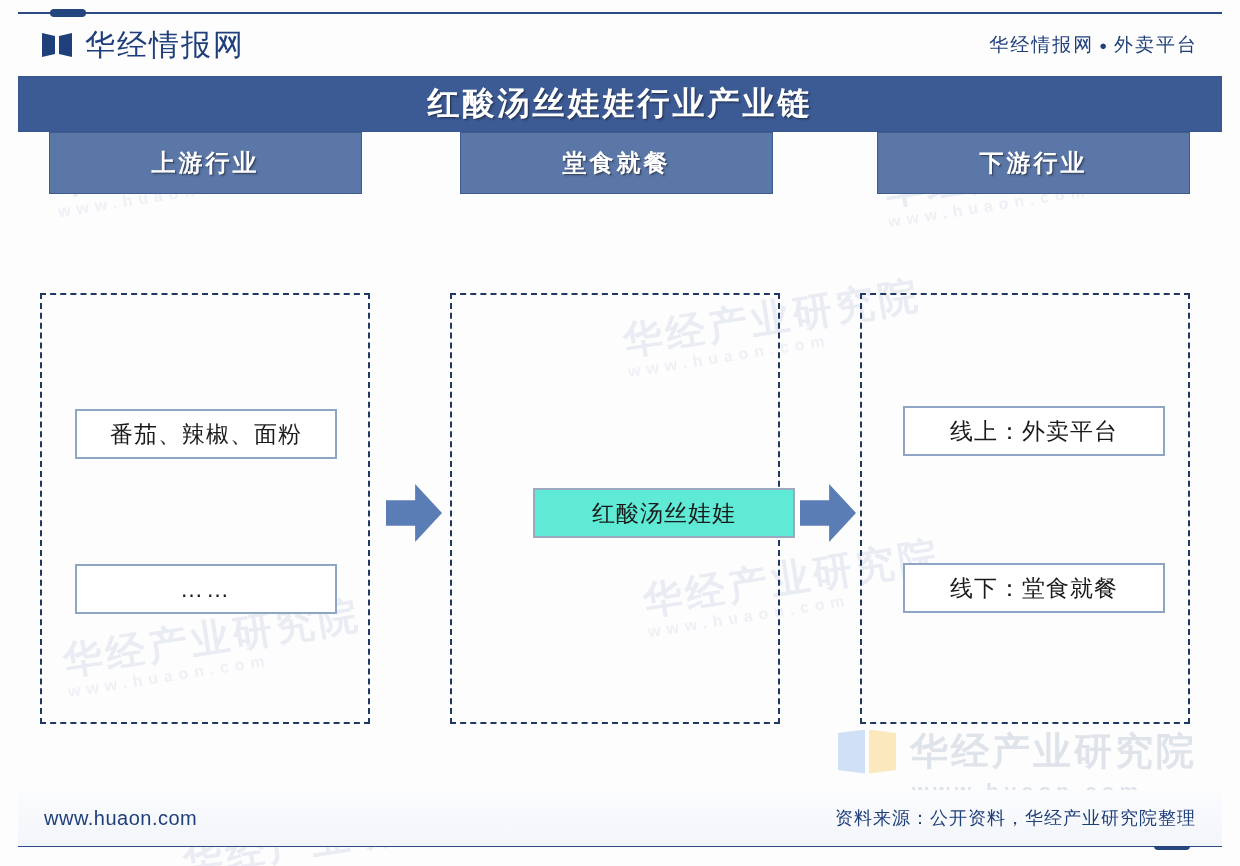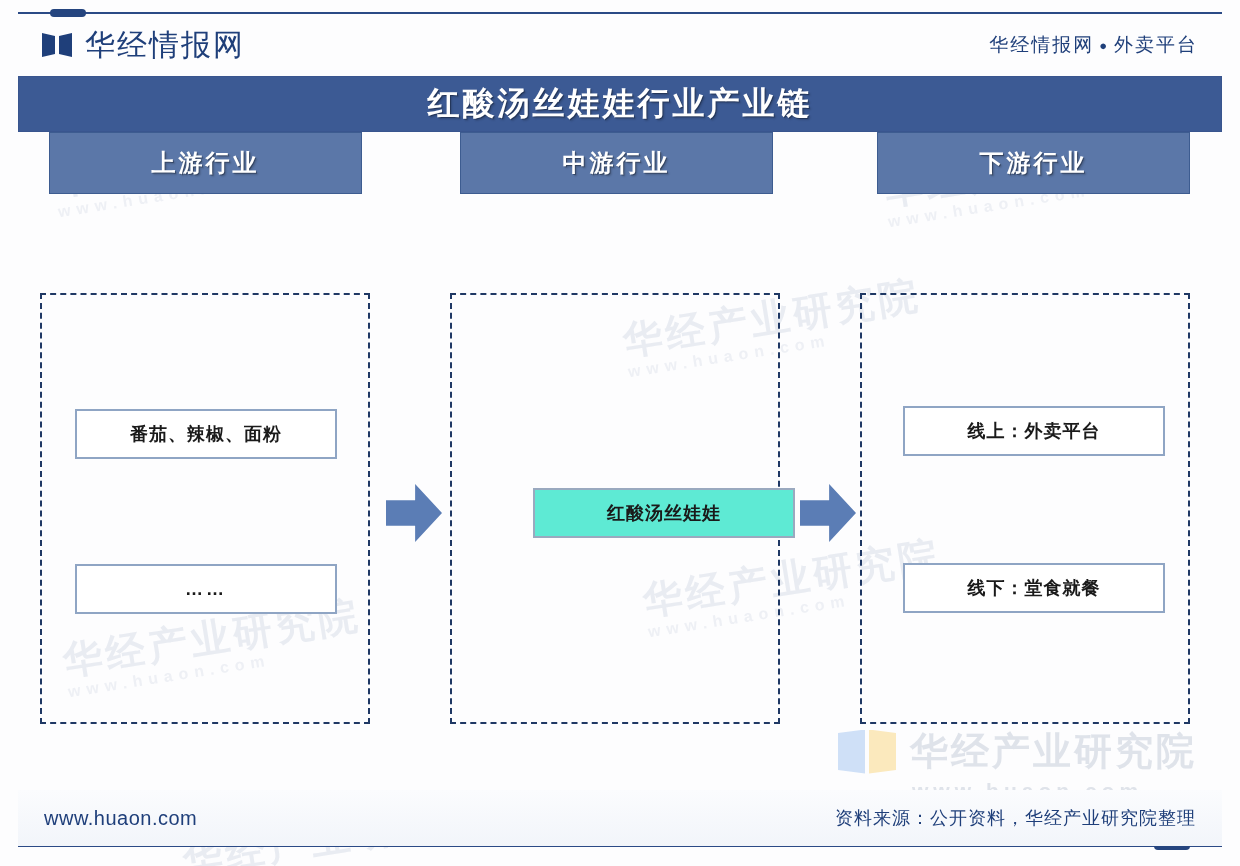--- a/index.html
+++ b/index.html
@@ -94,21 +94,21 @@
   }
   .panel.up   {left:40px;  width:330px;}
   .panel.mid  {left:450px; width:330px;}
   .panel.down {left:860px; width:330px;}
 
   .node{
     position:absolute;box-sizing:border-box;
     border:2px solid #8fa5c4;background:#ffffff;
     display:flex;align-items:center;justify-content:center;
   }
-  .node .lbl{font-size:18px;color:#1a1a1a;letter-spacing:1px;font-weight:bold;}
+  .node .lbl{font-size:23px;color:#1a1a1a;letter-spacing:1px;}
   .node.accent{background:#5eead4;border-color:#9aa9bf;margin-left:48px;}
 
   
   .n-u1{left:75px;top:277px;width:262px;height:50px;}
   .n-u2{left:75px;top:356px;width:262px;height:50px;}
   .n-u3{left:75px;top:432px;width:262px;height:50px;}
   .n-u3 .lbl{letter-spacing:3px;}
 
   
   .n-m1{left:485px;top:356px;width:262px;height:50px;}
@@ -206,21 +206,21 @@
   <div class="titleband">
     <span class="t">红酸汤丝娃娃行业产业链</span>
   </div>
 
   <div class="stage">
 
     <div class="colhead up">
       <span class="h">上游行业</span>
     </div>
     <div class="colhead mid">
-      <span class="h">中游行业</span>
+      <span class="h">堂食就餐</span>
     </div>
     <div class="colhead down">
       <span class="h">下游行业</span>
     </div>
 
     <div class="panel up"></div>
     <div class="panel mid"></div>
     <div class="panel down"></div>
 
     <div class="node n-u1">

